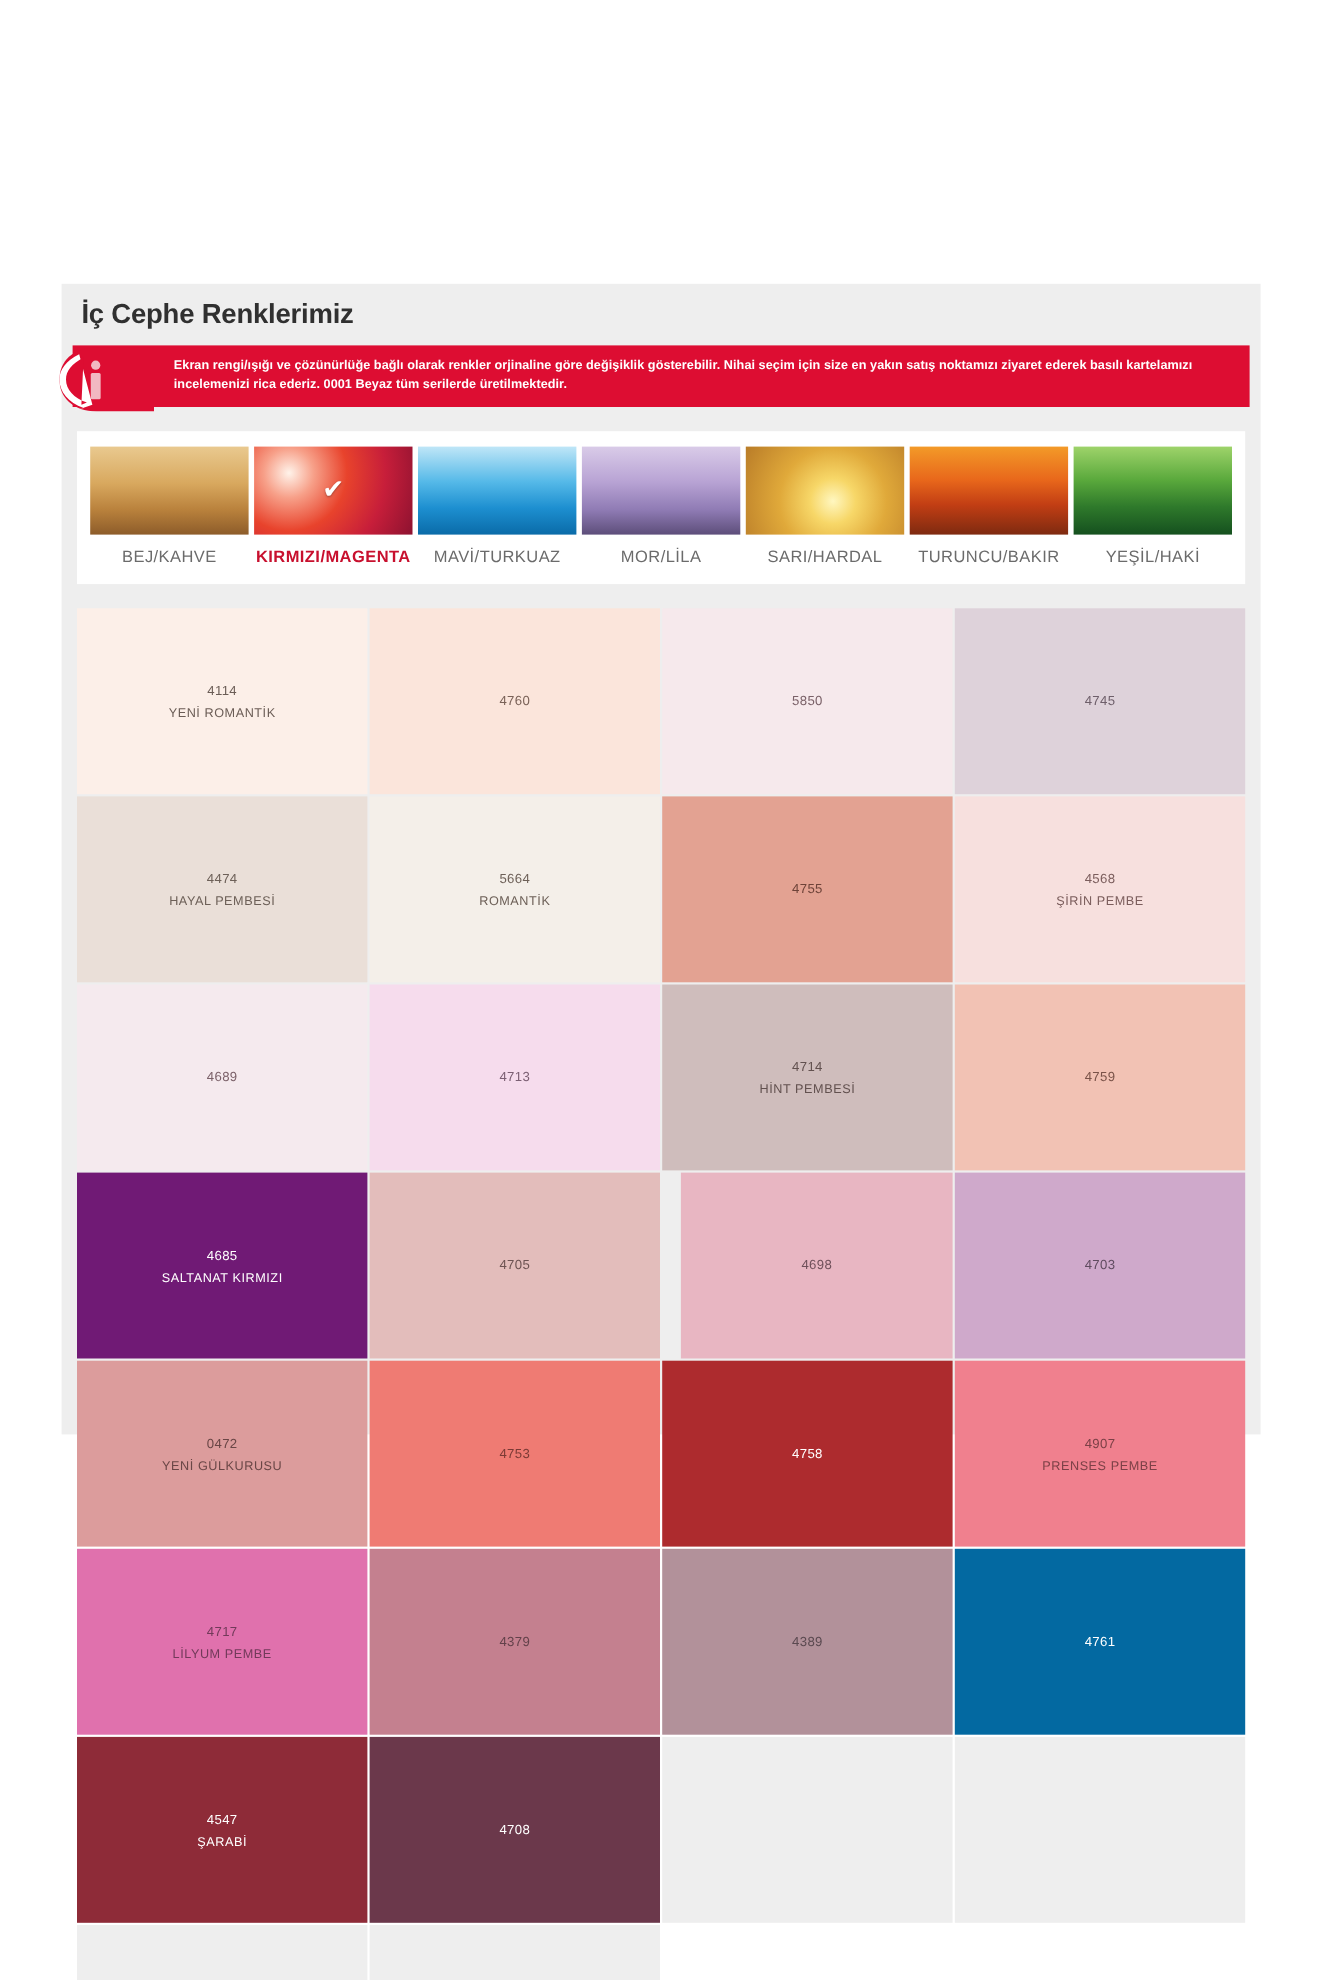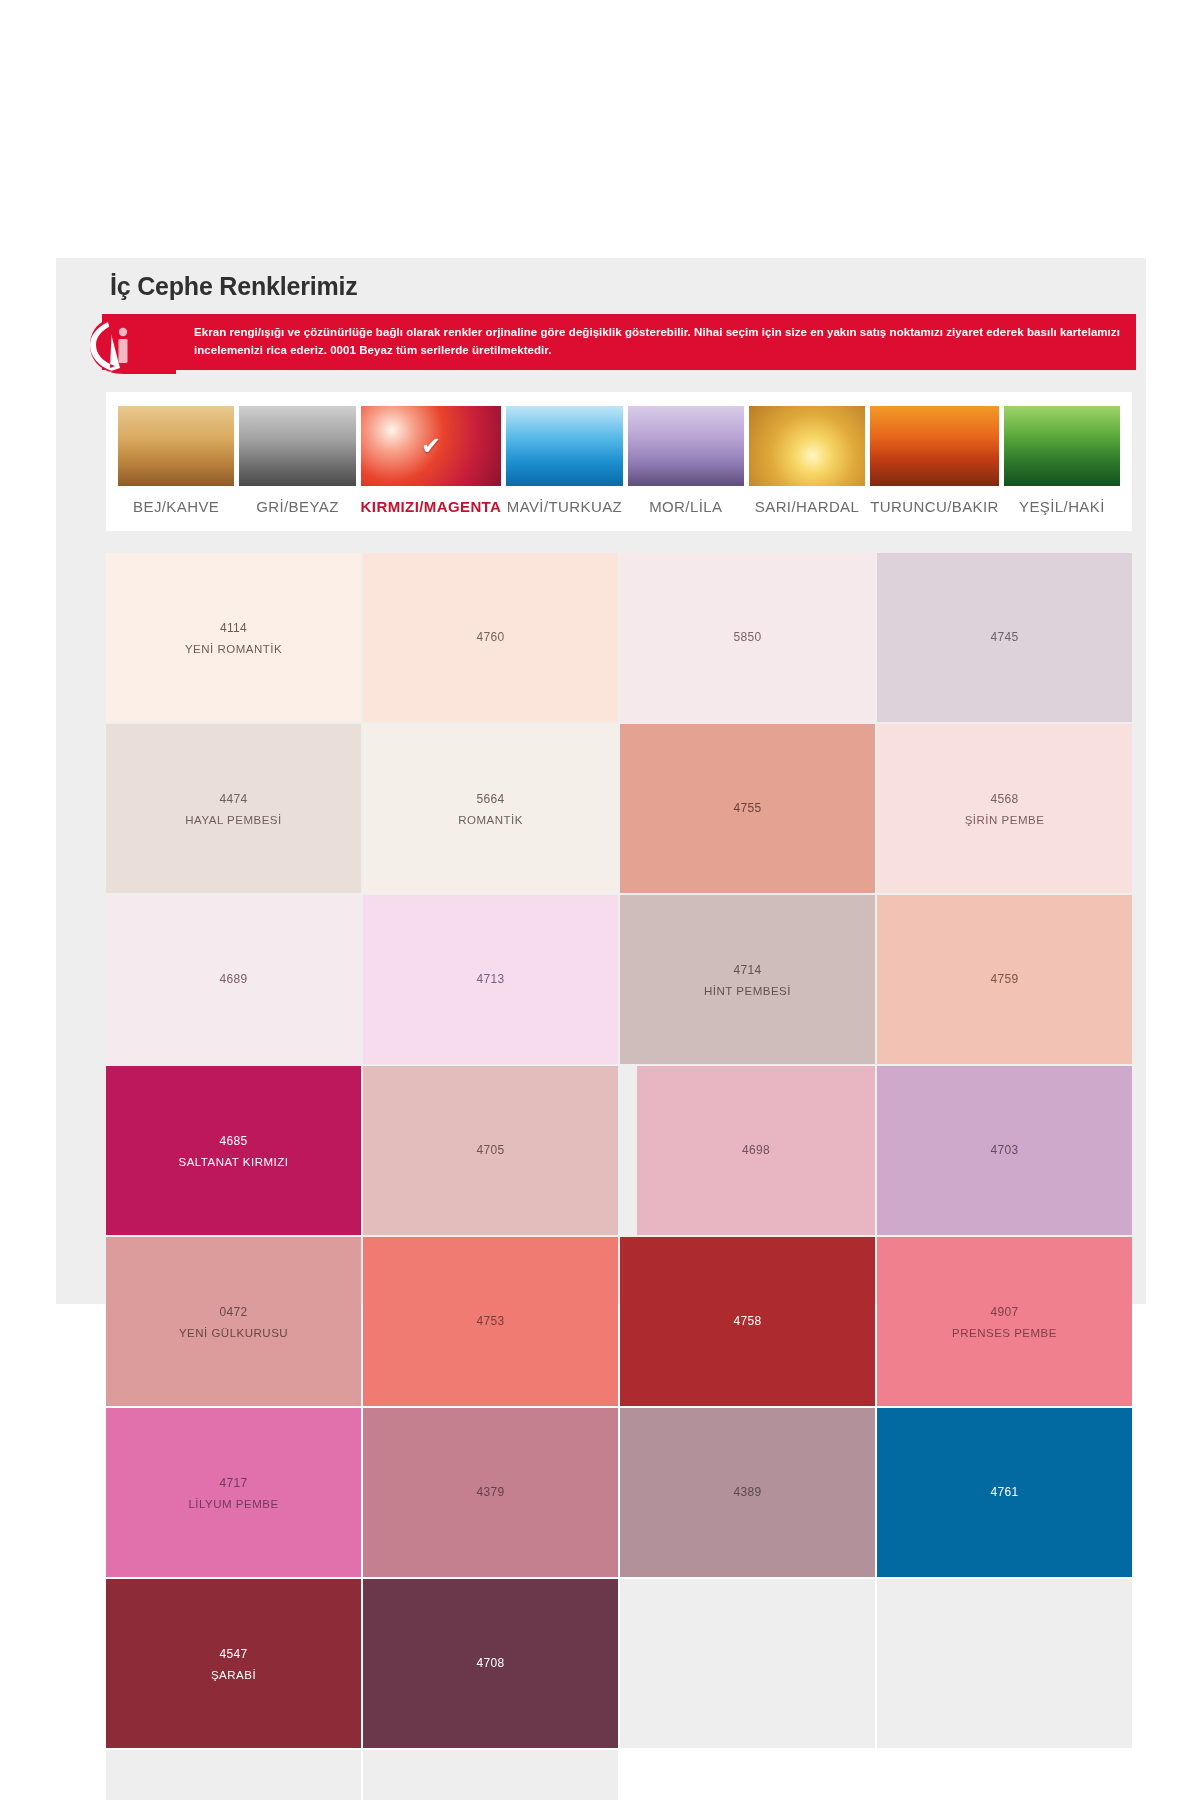--- a/index.html
+++ b/index.html
@@ -16,21 +16,20 @@
     background: #ffffff;
     overflow: hidden;
   }
   .card {
     position: absolute;
     left: 56px;
     top: 258px;
     width: 1090px;
     height: 1046px;
     background: #eeeeee;
-    padding-left: 36px;
   }
   
   .title-bar {
     height: 56px;
     display: flex;
     align-items: center;
     padding-left: 18px;
   }
   .title-bar h1 {
     font-size: 25px;
@@ -170,24 +169,20 @@
       </div>
       <div class="info-text">Ekran rengi/ışığı ve çözünürlüğe bağlı olarak renkler orjinaline göre değişiklik gösterebilir. Nihai seçim için size en yakın satış noktamızı ziyaret ederek basılı kartelamızı incelemenizi rica ederiz. 0001 Beyaz tüm serilerde üretilmektedir.</div>
     </div>
 
     <div class="cat-wrap">
       <div class="cat-row" id="cat-row">
           <div class="cat-item">
             <div class="thumb th-bej"></div>
             <div class="cat-label">BEJ/KAHVE</div>
           </div>
-          <div class="cat-item">
-            <div class="thumb th-gri"></div>
-            <div class="cat-label">GRİ/BEYAZ</div>
-          </div>
           <div class="cat-item active">
             <div class="thumb th-kirmizi">
               <span class="chk">✔</span>
             </div>
             <div class="cat-label">KIRMIZI/MAGENTA</div>
           </div>
           <div class="cat-item">
             <div class="thumb th-mavi"></div>
             <div class="cat-label">MAVİ/TURKUAZ</div>
           </div>
@@ -246,21 +241,21 @@
           <div class="swatch" style="background: rgb(246, 220, 237); color: rgb(123, 95, 115);">
             <div class="code">4713</div>
           </div>
           <div class="swatch" style="background: rgb(207, 189, 188); color: rgb(98, 81, 79);">
             <div class="code">4714</div>
             <div class="nm">HİNT PEMBESİ</div>
           </div>
           <div class="swatch" style="background: rgb(242, 194, 180); color: rgb(122, 83, 73);">
             <div class="code">4759</div>
           </div>
-          <div class="swatch" style="background: #be185d; color: rgb(255, 255, 255);">
+          <div class="swatch" style="background: #701a75; color: rgb(255, 255, 255);">
             <div class="code">4685</div>
             <div class="nm">SALTANAT KIRMIZI</div>
           </div>
           <div class="swatch" style="background: rgb(227, 189, 187); color: rgb(109, 83, 82);">
             <div class="code">4705</div>
           </div>
           <div class="swatch" style="background: rgb(232, 182, 194); color: rgb(111, 80, 90); margin-left: 17px;">
             <div class="code">4698</div>
           </div>
           <div class="swatch" style="background: rgb(207, 169, 203); color: rgb(96, 76, 96);">

